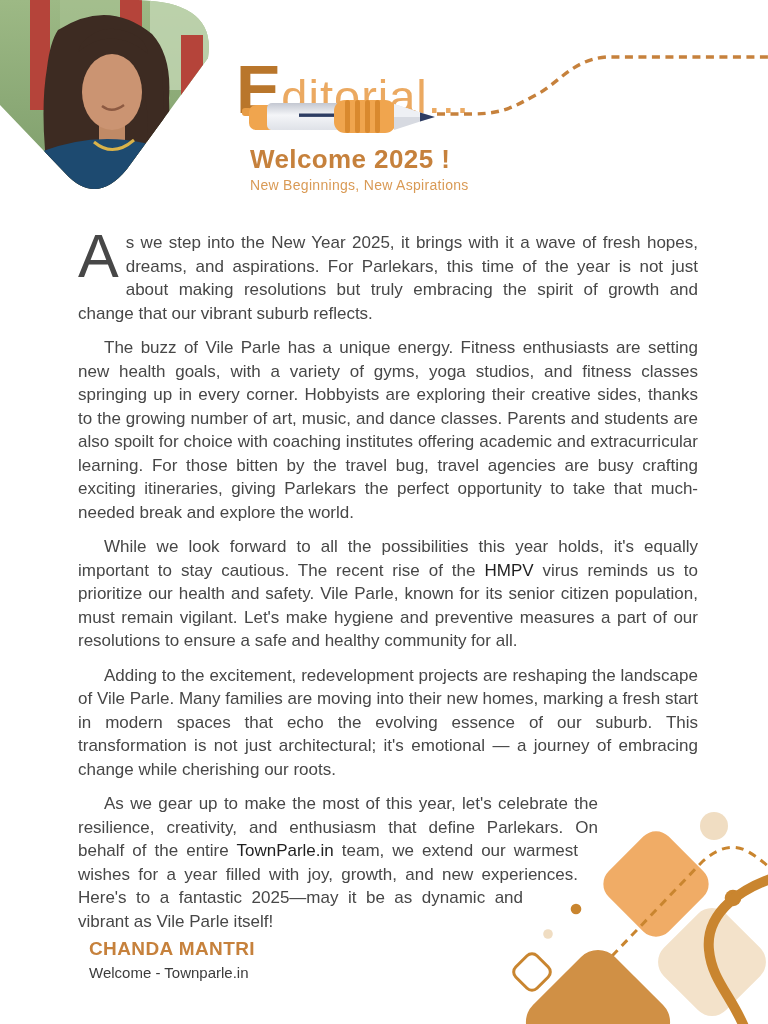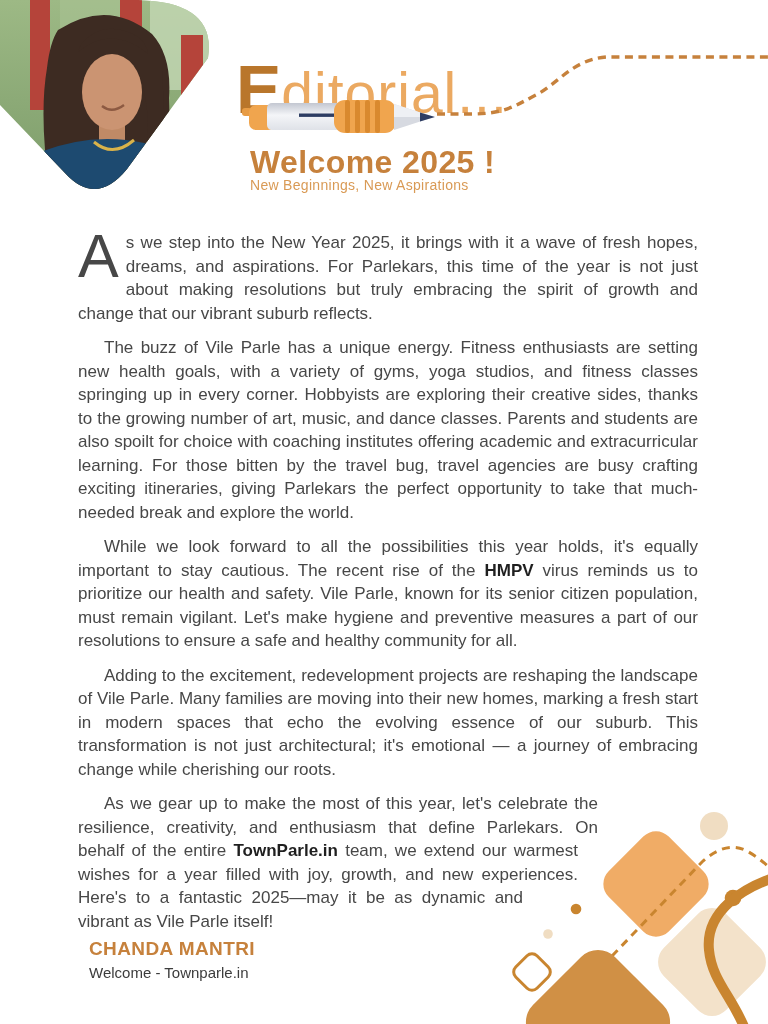--- a/index.html
+++ b/index.html
@@ -3,34 +3,34 @@
 <meta charset="utf-8">
 <style>
   html,body{margin:0;padding:0;background:#e8e8e8;}
   #page{position:relative;width:768px;height:1024px;margin:0 auto;background:#fff;overflow:hidden;
         font-family:"Liberation Sans",sans-serif;}
 
   
   .photo{position:absolute;left:0;top:0;width:216px;height:206px;}
   .masthead{position:absolute;left:236px;top:34px;line-height:1;white-space:nowrap;}
   .masthead .initial{font-size:68px;font-weight:700;color:var(--accent-dark,#b9762b);}
-  .masthead .rest{font-size:57px;font-weight:400;color:var(--accent-light,#eba961);letter-spacing:1px;}
+  .masthead .rest{font-size:47px;font-weight:400;color:var(--accent-light,#eba961);letter-spacing:1px;}
   .pen{position:absolute;left:237px;top:96px;width:200px;height:42px;}
   .top-dash{position:absolute;left:0;top:0;width:768px;height:140px;pointer-events:none;}
-  .welcome{position:absolute;left:250px;top:144px;font-size:32px;font-weight:700;
+  .welcome{position:absolute;left:250px;top:144px;font-size:26px;font-weight:700;
            color:var(--accent,#c6813c);letter-spacing:.4px;}
   .subtitle{position:absolute;left:250px;top:177px;font-size:14px;font-weight:400;
             color:var(--accent-sub,#d99a55);letter-spacing:.3px;}
 
   
   .article{position:absolute;left:78px;top:231px;width:620px;color:var(--body-text,#474747);
            font-size:17px;line-height:23.5px;text-align:justify;}
   .para{margin:0 0 11px 0;}
   .para.indent{text-indent:26px;}
-  .para strong{font-weight:700;color:var(--bold-text,#1f1f1f);}
+  .para strong{font-weight:400;color:var(--bold-text,#1f1f1f);}
   .drop-cap{float:left;font-size:61px;line-height:47px;padding:2px 7px 0 0;color:var(--body-text,#474747);}
   .wrap-spacer{float:right;width:175px;height:119px;
      shape-outside:polygon(75px 23px,175px 23px,175px 119px,0px 119px,0px 95px,55px 95px,55px 47px,75px 47px);}
 
   
   .signature{position:absolute;left:89px;top:938px;}
   .sig-name{font-size:19px;font-weight:700;color:var(--accent,#c6813c);letter-spacing:.4px;}
   .sig-role{font-size:15px;color:#3c3c3c;margin-top:4px;}
 
   

